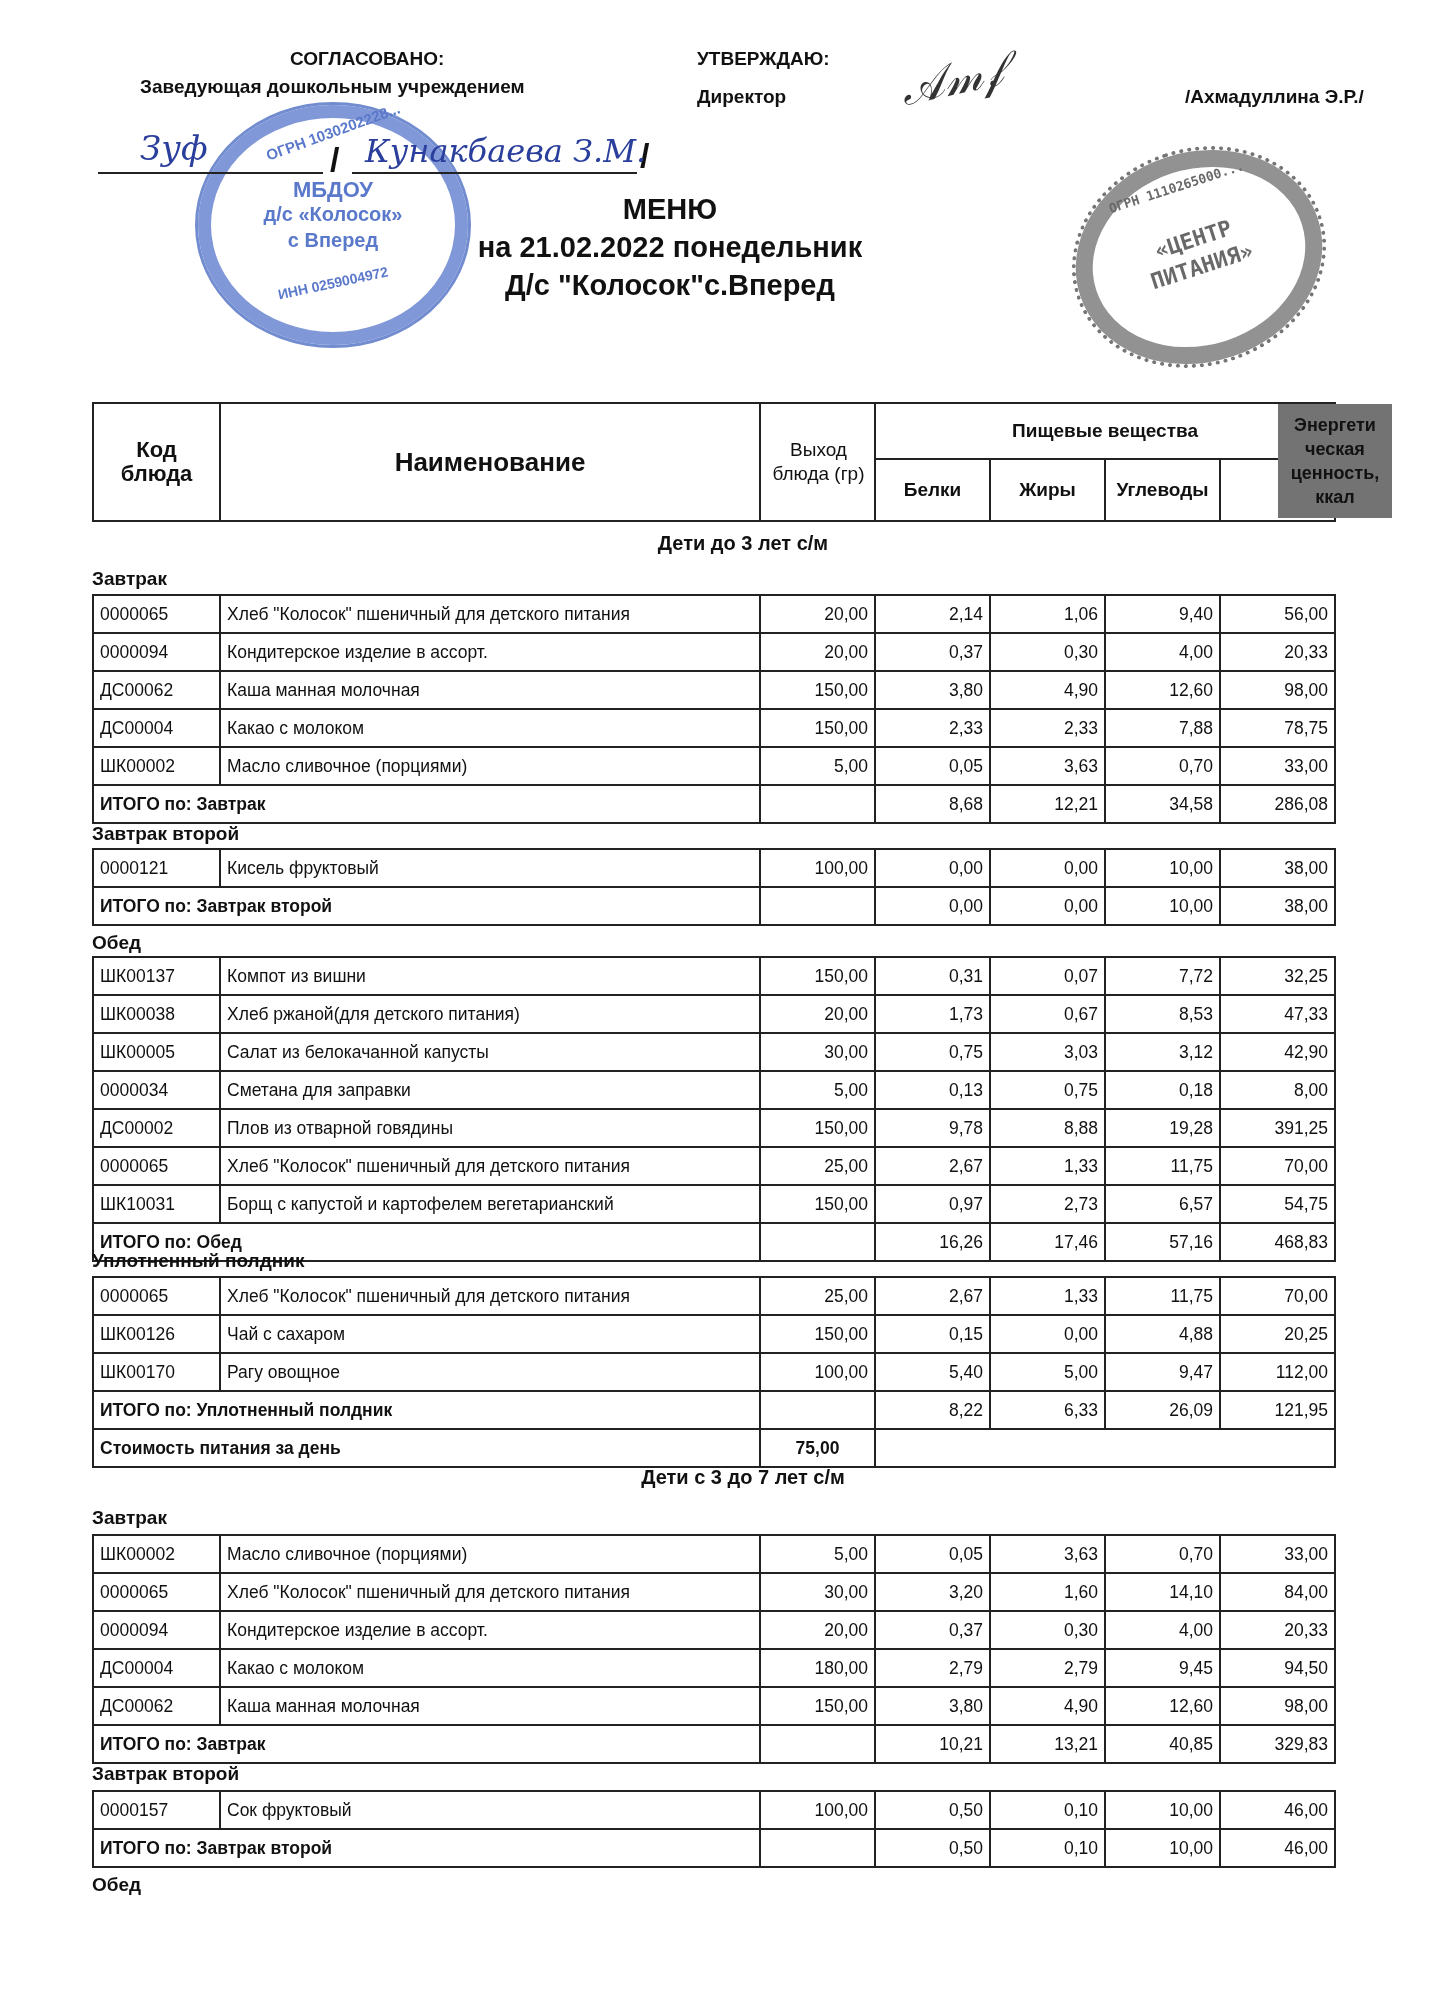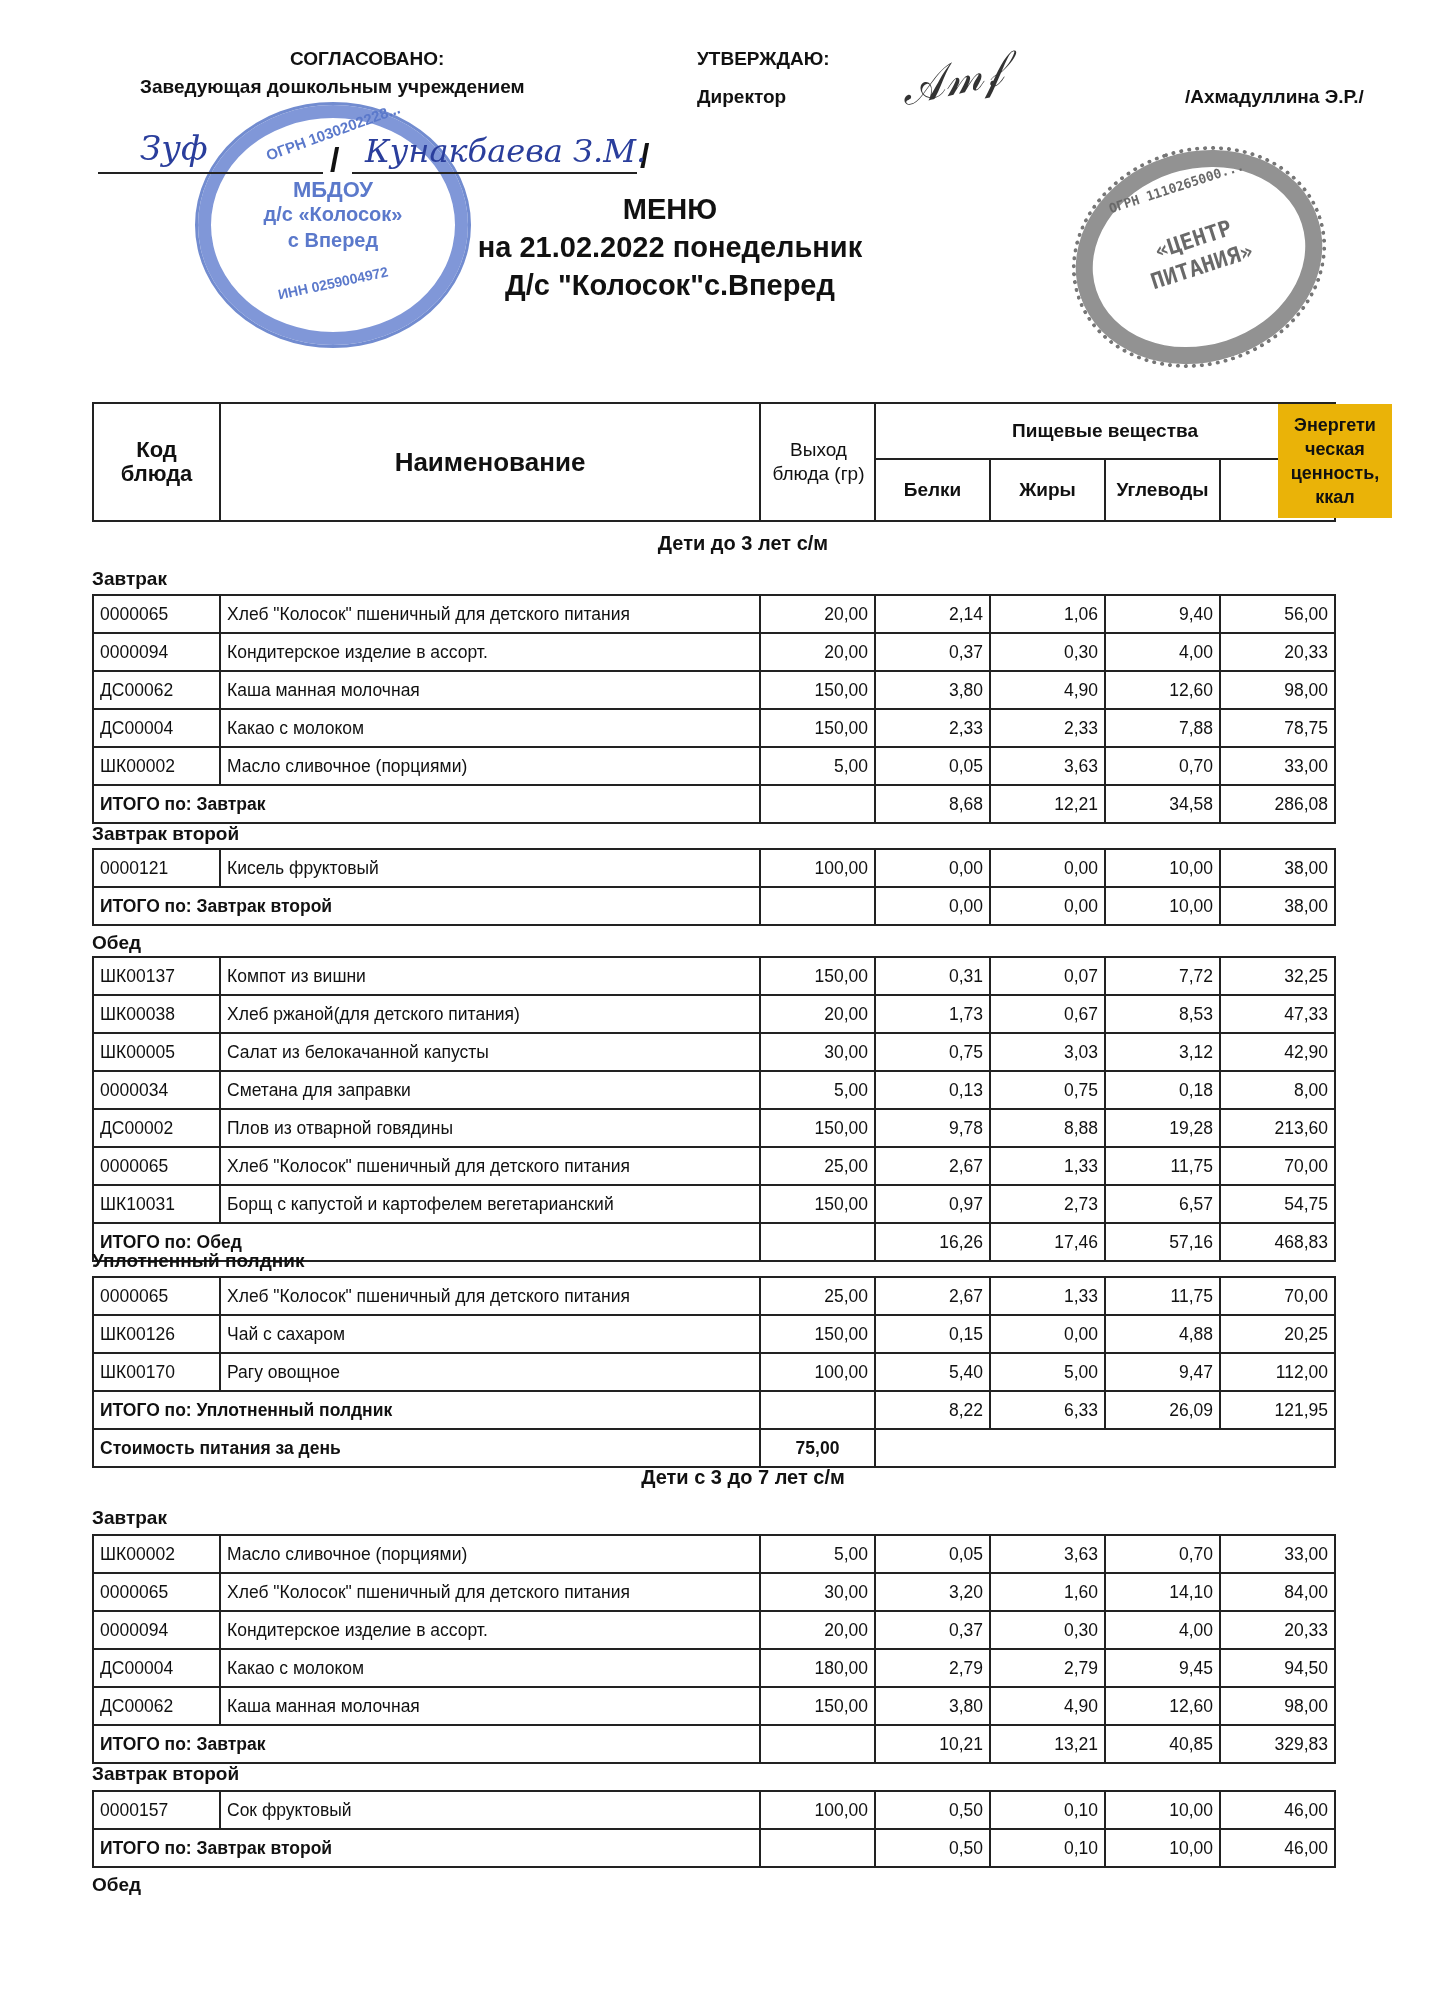--- a/index.html
+++ b/index.html
@@ -100,21 +100,21 @@
   </tr>
   <tr>
     <th style="height:60px;">Белки</th>
     <th>Жиры</th>
     <th>Углеводы</th>
     <th style="position:relative; top:-30px; height:0;"></th>
   </tr>
 </tbody>
   </table>
 
-<div class="abs" style="left:1278px; top:404px; width:114px; height:114px; display:flex; align-items:center; justify-content:center; text-align:center; font-weight:bold; font-size:18px; line-height:24px; background:#eab308;">Энергети ческая ценность, ккал</div>
+<div class="abs" style="left:1278px; top:404px; width:114px; height:114px; display:flex; align-items:center; justify-content:center; text-align:center; font-weight:bold; font-size:18px; line-height:24px; background:#737373;">Энергети ческая ценность, ккал</div>
 
 <div class="age-label" style="top:532px;">Дети до 3 лет с/м</div>
 
 <div class="group-label" style="top:568px;">Завтрак</div>
 <table class="menu" style="top:594px;">
   <colgroup>
       <col class="c-code">
       <col class="c-name">
       <col class="c-yield">
       <col class="c-b">
@@ -259,21 +259,21 @@
     <td class="num">0,18</td>
     <td class="num">8,00</td>
   </tr>
   <tr>
     <td>ДС00002</td>
     <td>Плов из отварной говядины</td>
     <td class="num">150,00</td>
     <td class="num">9,78</td>
     <td class="num">8,88</td>
     <td class="num">19,28</td>
-    <td class="num">213,60</td>
+    <td class="num">391,25</td>
   </tr>
   <tr>
     <td>0000065</td>
     <td>Хлеб "Колосок" пшеничный для детского питания</td>
     <td class="num">25,00</td>
     <td class="num">2,67</td>
     <td class="num">1,33</td>
     <td class="num">11,75</td>
     <td class="num">70,00</td>
   </tr>

